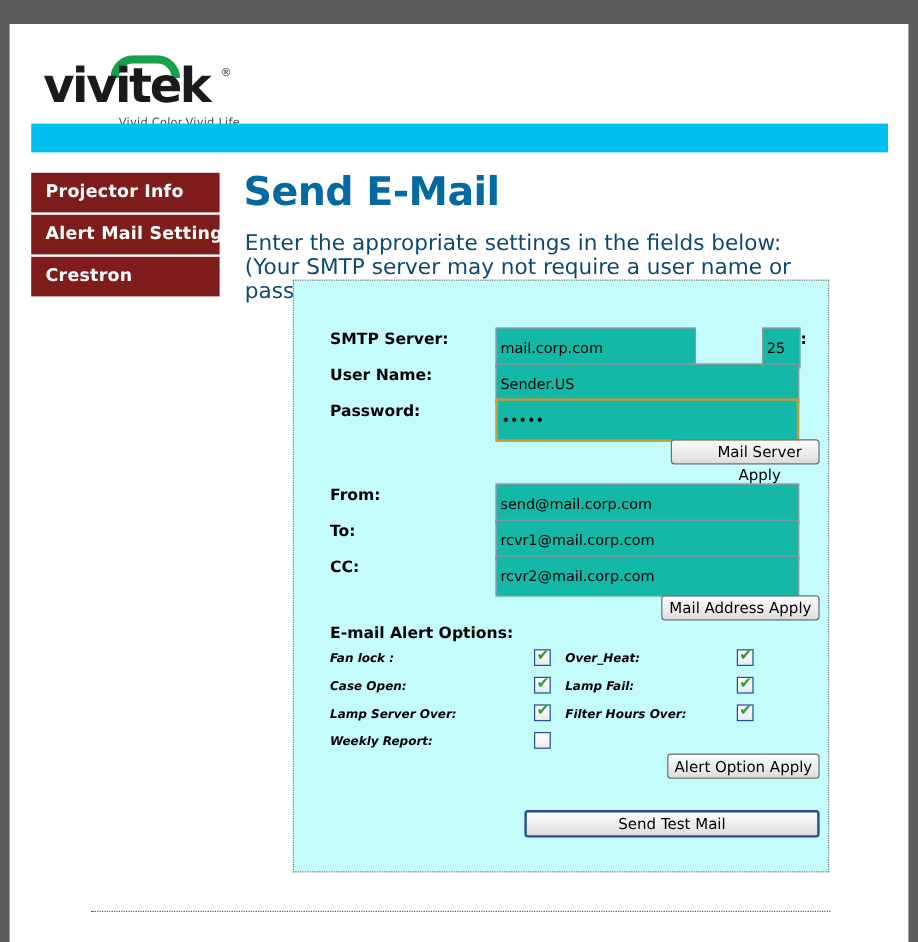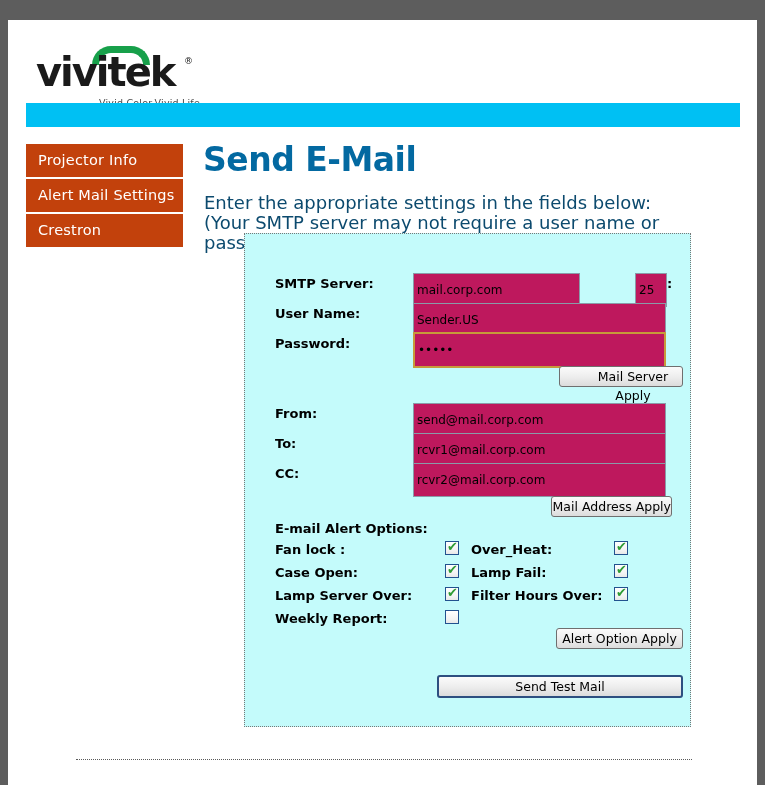--- a/index.html
+++ b/index.html
@@ -81,24 +81,24 @@
   }
 
   
   .sidebar {
     position: absolute;
     left: 18px;
     top: 124px;
     width: 157px;
   }
   .nav-item {
-    background: #c2410c;
+    background: #7f1d1d;
     color: #ffffff;
     font-size: 14.5px;
-    font-weight: normal;
+    font-weight: bold;
     padding: 6px 0 6px 12px;
     margin-bottom: 2px;
     height: 21px;
     line-height: 21px;
     box-sizing: content-box;
     white-space: nowrap;
     cursor: pointer;
     letter-spacing: .2px;
   }
 
@@ -145,21 +145,21 @@
     font-weight: bold;
     color: #000000;
     line-height: 22px;
     white-space: nowrap;
   }
   .txt {
     position: absolute;
     height: 20px;
     box-sizing: border-box;
     border: 1px solid #8a9aa8;
-    background: #be185d;
+    background: #14b8a6;
     font-family: "DejaVu Sans", sans-serif;
     font-size: 12px;
     color: #000000;
     padding: 16px 3px;
     outline: none;
   }
   .txt.focused {
     border: 2px solid #c79a3a;
   }
   .port-label {
@@ -192,25 +192,26 @@
   .section-heading {
     position: absolute;
     left: 30px;
     font-size: 13px;
     font-weight: bold;
     color: #000000;
     white-space: nowrap;
   }
   .cb-label {
     position: absolute;
-    font-size: 13px;
+    font-size: 10px;
     font-weight: bold;
     color: #000000;
     line-height: 16px;
     white-space: nowrap;
+    font-style: italic;
   }
   .cbox {
     position: absolute;
     width: 14px;
     height: 14px;
     box-sizing: border-box;
     border: 1.5px solid #22528f;
     background: linear-gradient(to bottom, #ffffff 0%, #f2f2f2 70%, #e8e8e8 100%);
     cursor: pointer;
   }
@@ -286,21 +287,21 @@
     </div>
     <div class="row" style="top:199px;">
       <span class="fld-label">To:</span>
       <input class="txt" style="left: 168px; top: 0px; width: 253px;" value="rcvr1@mail.corp.com">
     </div>
     <div class="row" style="top:229px;">
       <span class="fld-label">CC:</span>
       <input class="txt" style="left: 168px; top: 0px; width: 253px;" value="rcvr2@mail.corp.com">
     </div>
 
-    <button class="btn" style="left:306px; top:262px; width:121px;text-align:right;">Mail Address Apply</button>
+    <button class="btn" style="left:306px; top:262px; width:132px;">Mail Address Apply</button>
 
     <div class="section-heading" style="top:287px;">E-mail Alert Options:</div>
 
     <span class="cb-label" style="left:30px; top:308px;">Fan lock :</span>
     <span class="cbox" style="left:200px; top:307px;">
         <span class="tick">✔</span>
       </span>
     <span class="cb-label" style="left:226px; top:308px;">Over_Heat:</span>
     <span class="cbox" style="left:369px; top:307px;">
         <span class="tick">✔</span>

